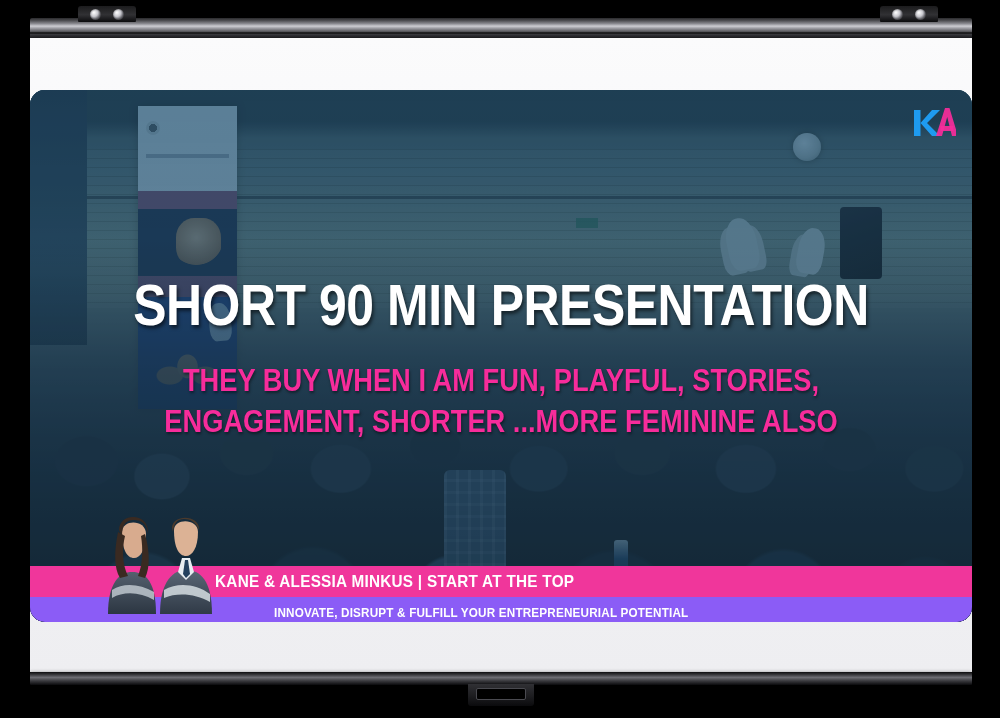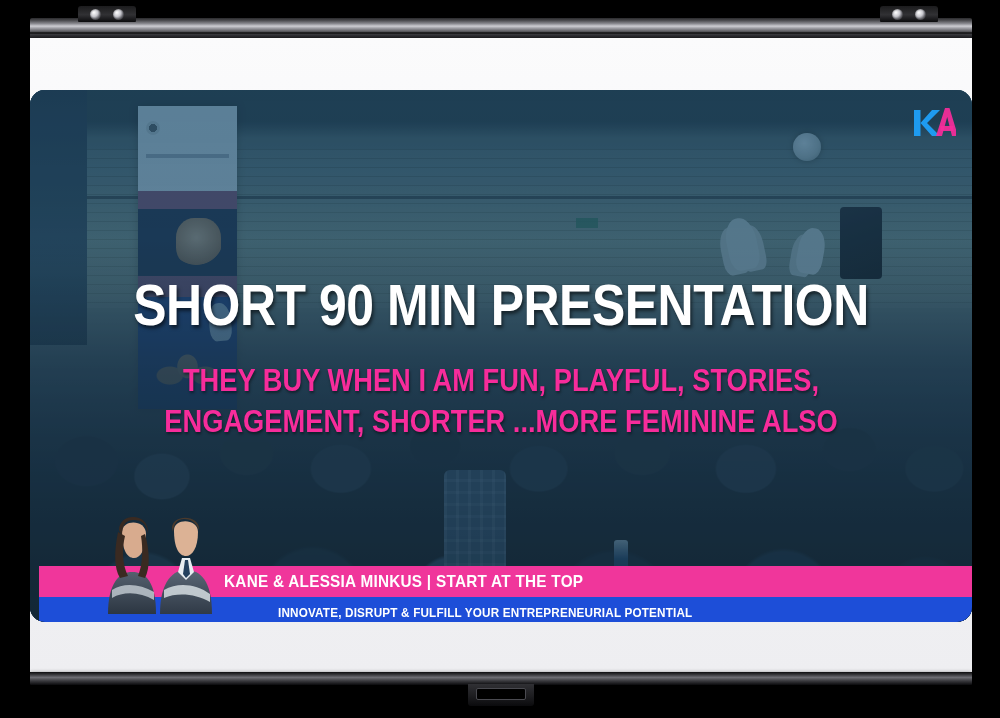--- a/index.html
+++ b/index.html
@@ -213,29 +213,29 @@
     font-weight:700;
     font-size:31px;
     line-height:1.33;
     color:#f72c9b;
     transform:scaleX(.88);
     text-shadow:1px 2px 3px rgba(0,0,0,.45);
   }
   .slide-subtitle .ln{ display:block; white-space:nowrap; }
 
   
-  .footer{ position:absolute; left:0; right:0; bottom:0; height:56px;margin-left:9px; }
+  .footer{ position:absolute; left:0; right:0; bottom:0; height:56px; }
   .footer-pink{
     position:absolute; left:0; right:0; top:0; height:31px;
     background:#f0369b;
     display:flex; align-items:center;
   }
   .footer-blue{
     position:absolute; left:0; right:0; top:31px; height:30px;
-    background:#1d4ed8;
+    background:#8b5cf6;
     display:flex; align-items:center; justify-content:center;
   }
   .footer-name{
     margin-left:185px;
     font-family:"Liberation Sans Narrow","Liberation Sans",sans-serif;
     font-weight:700; font-size:17px; letter-spacing:.3px;
     color:#ffffff; transform:scaleX(.9); transform-origin:left center;
     white-space:nowrap;
   }
   .footer-tag{

